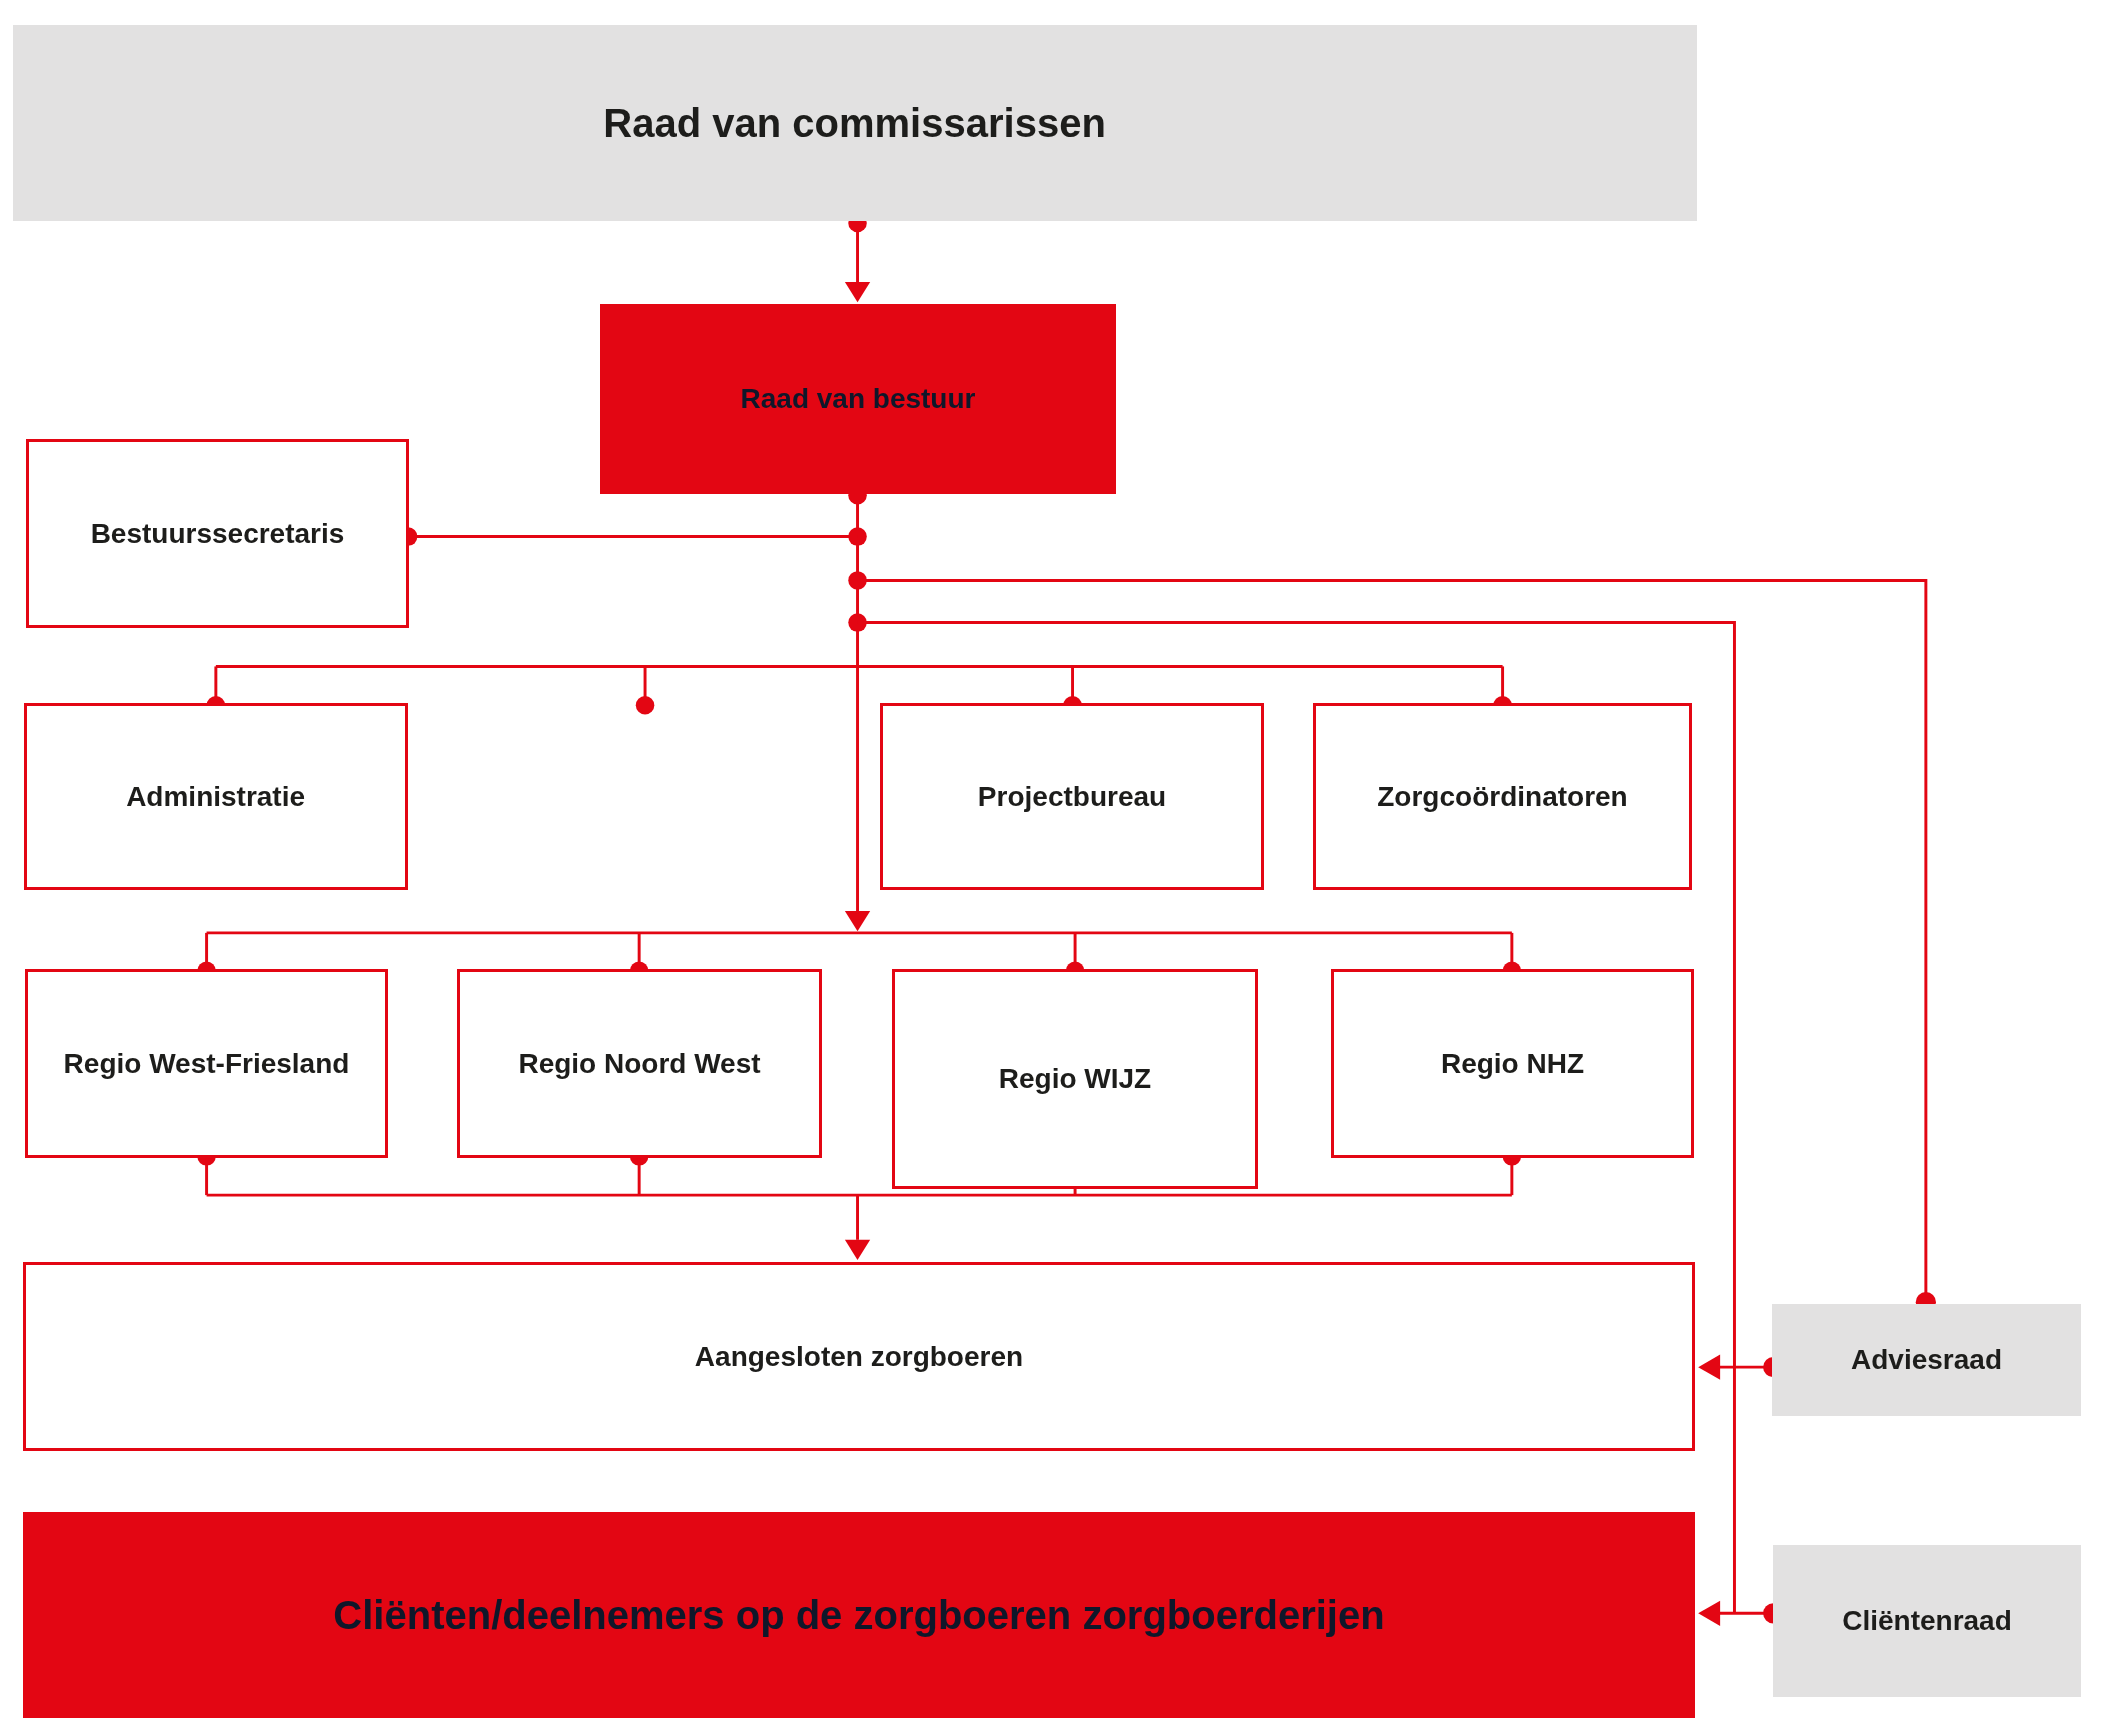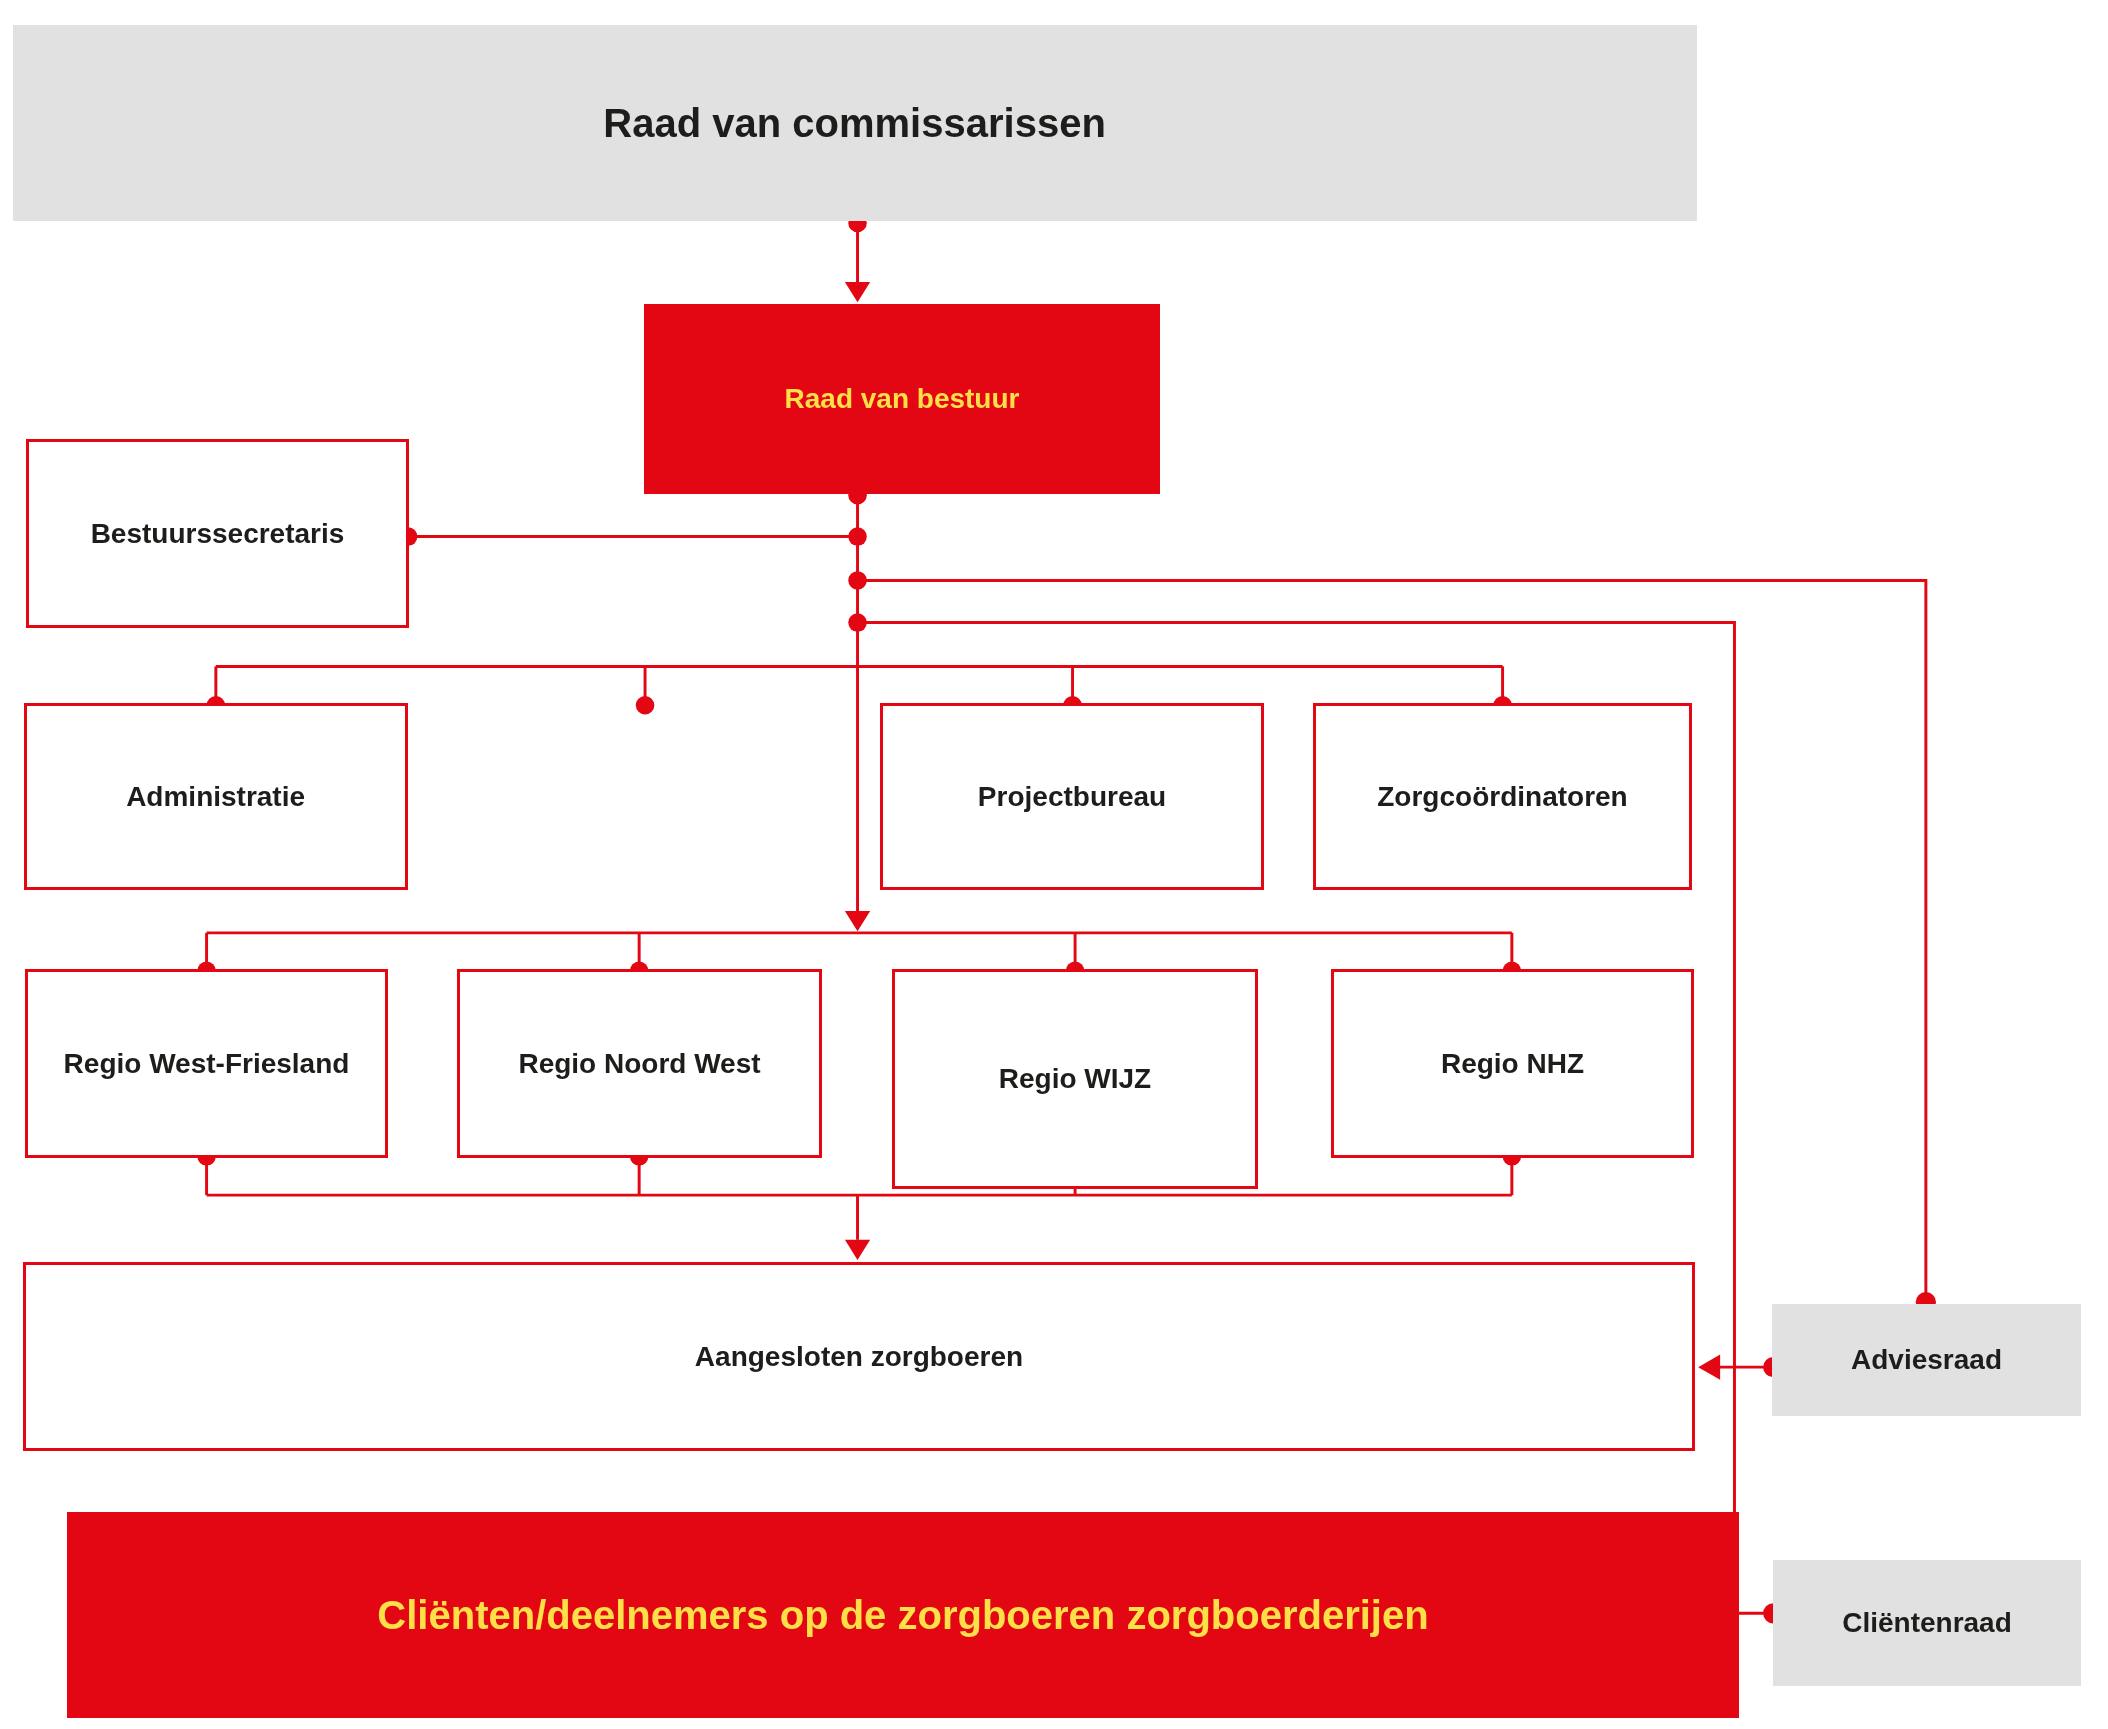--- a/index.html
+++ b/index.html
@@ -16,39 +16,39 @@
   .node{
     position:absolute;
     display:flex;align-items:center;justify-content:center;
     text-align:center;
     box-sizing:border-box;
     z-index:2;
     font-size:28px;
     line-height:1.2;
   }
   .gray{background:#e2e1e1;}
-  .redfill{background:#e30613;color:#fde047;margin-left:44px;}
+  .redfill{background:#e30613;color:#0f172a;}
   .outlined{background:#ffffff;border:3.4px solid #e30613;}
   .big{font-size:40px;}
   
   .n-rvc {left:12.6px;  top:25px;   width:1684px; height:196px;}
   .n-rvb {left:600px; top:304px;  width:516px;  height:190px;}
   .n-bs  {left:26px;  top:439px;  width:383px;  height:189px;}
   .n-adm {left:23.6px;  top:703px;  width:384px;  height:187px;}
   .n-fin {left:454px; top:703px;  width:382px;  height:187px;}
   .n-prj {left:880px;top:703px;  width:384px;  height:187px;}
   .n-zrg {left:1313px;top:703px;  width:379px;  height:187px;}
   .n-rwf {left:25px;  top:969px; width:363px;  height:189px;}
   .n-rnw {left:457px; top:969px; width:365px;  height:189px;}
   .n-rwz {left:892px;top:969px; width:366px;  height:220px;}
   .n-rnh {left:1331px;top:969px; width:363px;  height:189px;}
   .n-az  {left:23px;  top:1262px; width:1672px; height:189px;}
   .n-cli {left:23px;  top:1512px; width:1672px; height:206px;}
   .n-adv {left:1772px;top:1304px; width:309px;  height:112px;}
-  .n-clr {left:1773px;top:1545px; width:308px;  height:126px;margin-top:15px;}
+  .n-clr {left:1773px;top:1545px; width:308px;  height:152px;}
 </style>
 </head>
 <body>
 
 <div class="canvas">
 
   <svg class="wires" width="2108" height="1730" viewBox="0 0 2500 2051" fill="none" stroke="#e30613" stroke-width="3.5">
 
     <g>
       <path d="M1017 262 V336"></path>

